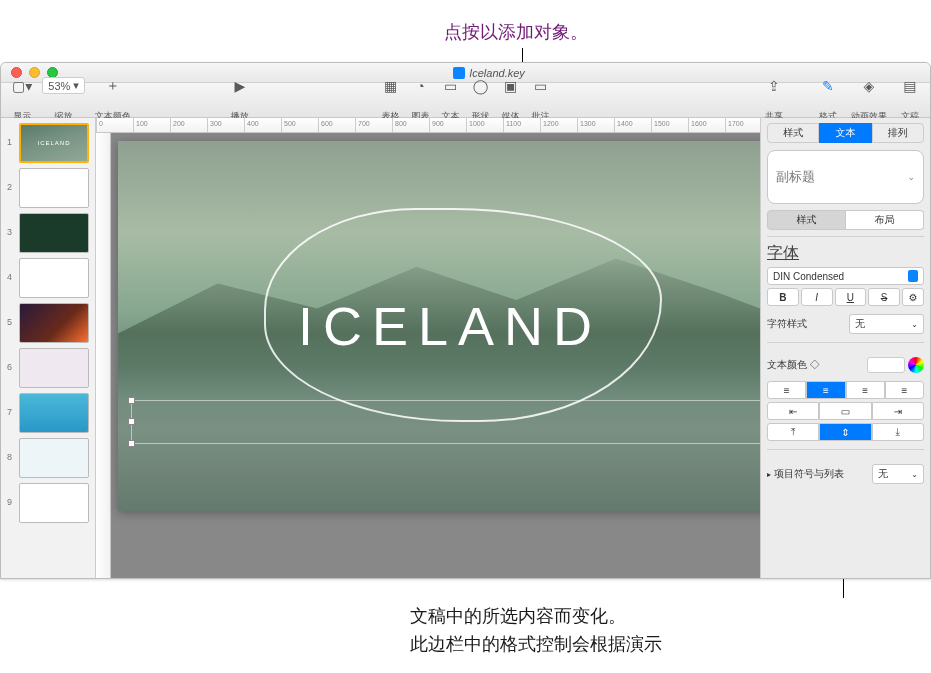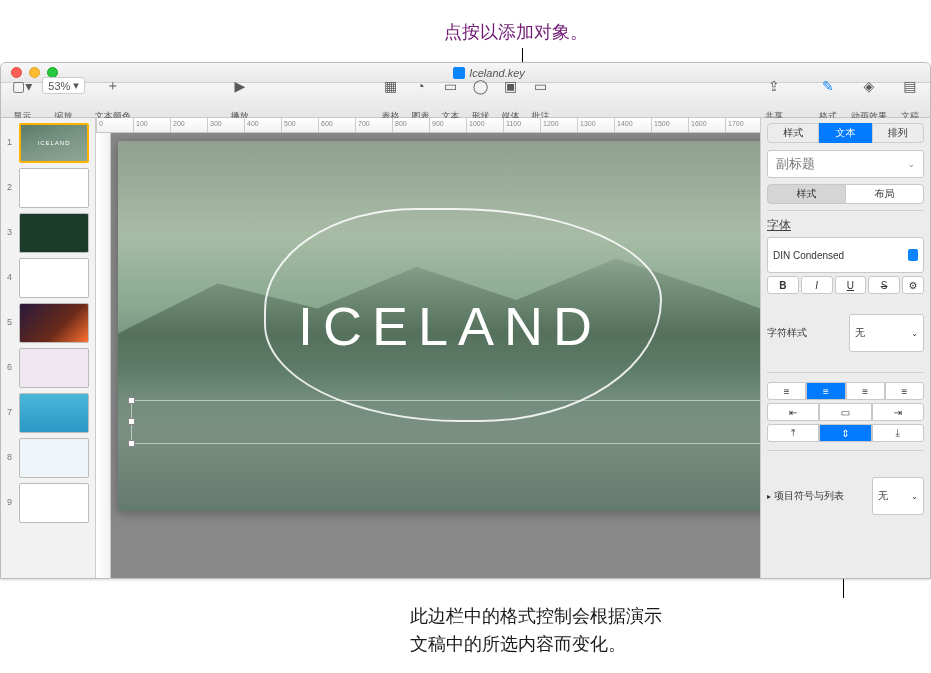--- a/index.html
+++ b/index.html
@@ -60,61 +60,61 @@
 .sel-box .h { position: absolute; width: 7px; height: 7px; background: #fff; border: 1px solid #888; }
 .h.tl { top: -4px; left: -4px; } .h.bl { bottom: -4px; left: -4px; } .h.ml { top: 50%; left: -4px; margin-top: -4px; }
 
 .inspector { position: absolute; top: 55px; right: 0; width: 170px; bottom: 0; background: #ececec; border-left: 1px solid #ccc; padding: 0; }
 .tabs3 { display: flex; padding: 5px 6px 3px; gap: 0; }
 .tabs3 .t { flex: 1; text-align: center; font-size: 10px; padding: 2px 0; background: #ececec; border: 1px solid #ccc; }
 .tabs3 .t.active { background: #007aff; color: #fff; border-color: #007aff; }
 .tabs3 .t:first-child { border-radius: 4px 0 0 4px; }
 .tabs3 .t:last-child { border-radius: 0 4px 4px 0; }
 
-.para-style { margin: 4px 6px; background: #fff; border: 1px solid #c8c8c8; border-radius: 3px; padding: 4px 8px; font-size: 13px; color: #777; display: flex; justify-content: space-between; align-items: center; }
+.para-style { margin: 4px 6px; background: #fff; border: 1px solid #c8c8c8; border-radius: 8px; padding: 17px 8px; font-size: 13px; color: #777; display: flex; justify-content: space-between; align-items: center; }
 
 .tabs2 { margin: 6px 6px; display: flex; }
 .tabs2 .t { flex: 1; text-align: center; font-size: 10px; padding: 2px 0; background: #fff; border: 1px solid #c8c8c8; }
 .tabs2 .t.active { background: #d5d5d5; }
 .tabs2 .t:first-child { border-radius: 4px 0 0 4px; }
 .tabs2 .t:last-child { border-radius: 0 4px 4px 0; border-left: none; }
 
 .sec { margin: 4px 6px 8px; border-top: 1px solid #d0d0d0; padding-top: 6px; }
-.sec-label { font-size: 12px; color: #444; margin-bottom: 3px; text-decoration: underline; }
+.sec-label { font-size: 16px; color: #444; margin-bottom: 3px; text-decoration: underline; }
 .sel-row { display: flex; gap: 3px; margin-bottom: 3px; }
-.dd { flex: 1; background: #fff; border: 1px solid #c8c8c8; border-radius: 3px; padding: 11px 5px; font-size: 10px; display: flex; justify-content: space-between; align-items: center; min-width: 0; }
+.dd { flex: 1; background: #fff; border: 1px solid #c8c8c8; border-radius: 3px; padding: 2px 5px; font-size: 10px; display: flex; justify-content: space-between; align-items: center; min-width: 0; }
 .dd .car { width: 10px; height: 12px; background: #0a84ff; border-radius: 2px; flex-shrink: 0; }
 .sz { width: 44px; flex: none; }
 .fmt-row { display: flex; gap: 2px; margin: 3px 0; }
 .fmt-btn { flex: 1; background: #fff; border: 1px solid #c8c8c8; border-radius: 3px; height: 18px; display: flex; align-items: center; justify-content: center; font-size: 10px; cursor: pointer; }
 .fmt-btn.gear { flex: 0 0 22px; }
 .color-swatch { width: 38px; height: 16px; background: #fff; border: 1px solid #ccc; border-radius: 3px; }
 .align-row { display: flex; gap: 0; margin: 3px 0; }
 .align-row .a { flex: 1; height: 18px; background: #fff; border: 1px solid #c8c8c8; display: flex; align-items: center; justify-content: center; font-size: 10px; }
 .align-row .a:first-child { border-radius: 3px 0 0 3px; }
 .align-row .a:last-child { border-radius: 0 3px 3px 0; }
 .align-row .a.active { background: #007aff; color: #fff; }
-.row { display: flex; justify-content: space-between; align-items: center; margin: 20px 0; font-size: 10px; }
+.row { display: flex; justify-content: space-between; align-items: center; margin: 8px 0; font-size: 10px; }
 .tri { font-size: 8px; margin-right: 3px; }
 .color-wheel { width: 16px; height: 16px; border-radius: 50%; background: conic-gradient(red,yellow,lime,cyan,blue,magenta,red); }
 </style>
 </head>
 <body>
 
 <div class="callout-top">点按以添加对象。</div>
 <div class="callout-line-top"></div>
 <div class="callout-h-top"></div>
 <div class="callout-t1"></div>
 <div class="callout-t2"></div>
 
 <div class="callout-bottom-bracket"></div>
 <div class="callout-bottom-line"></div>
 <div class="callout-bottom">
+  <div>文稿中的所选内容而变化。</div>
   <div>此边栏中的格式控制会根据演示</div>
-  <div>文稿中的所选内容而变化。</div>
 </div>
 
 <div class="app-window">
 
   <div class="titlebar">
     <div class="traffic">
       <div class="dot red"></div>
       <div class="dot yellow"></div>
       <div class="dot green"></div>
     </div>
@@ -312,20 +312,27 @@
       <div class="row">
         <span>字符样式</span>
         <div class="dd" style="flex:0 0 75px">
             <span>无</span>
             <span style="font-size:8px">⌄</span>
           </div>
       </div>
     </div>
 
     <div class="sec">
+      <div class="row">
+        <span><span>文本颜色</span> ◇</span>
+        <div style="display:flex;gap:3px;align-items:center">
+          <div class="color-swatch"></div>
+          <div class="color-wheel"></div>
+        </div>
+      </div>
       <div class="align-row">
         <div class="a">≡</div>
         <div class="a active">≡</div>
         <div class="a">≡</div>
         <div class="a">≡</div>
       </div>
       <div class="align-row">
         <div class="a">⇤</div>
         <div class="a">▭</div>
         <div class="a">⇥</div>

